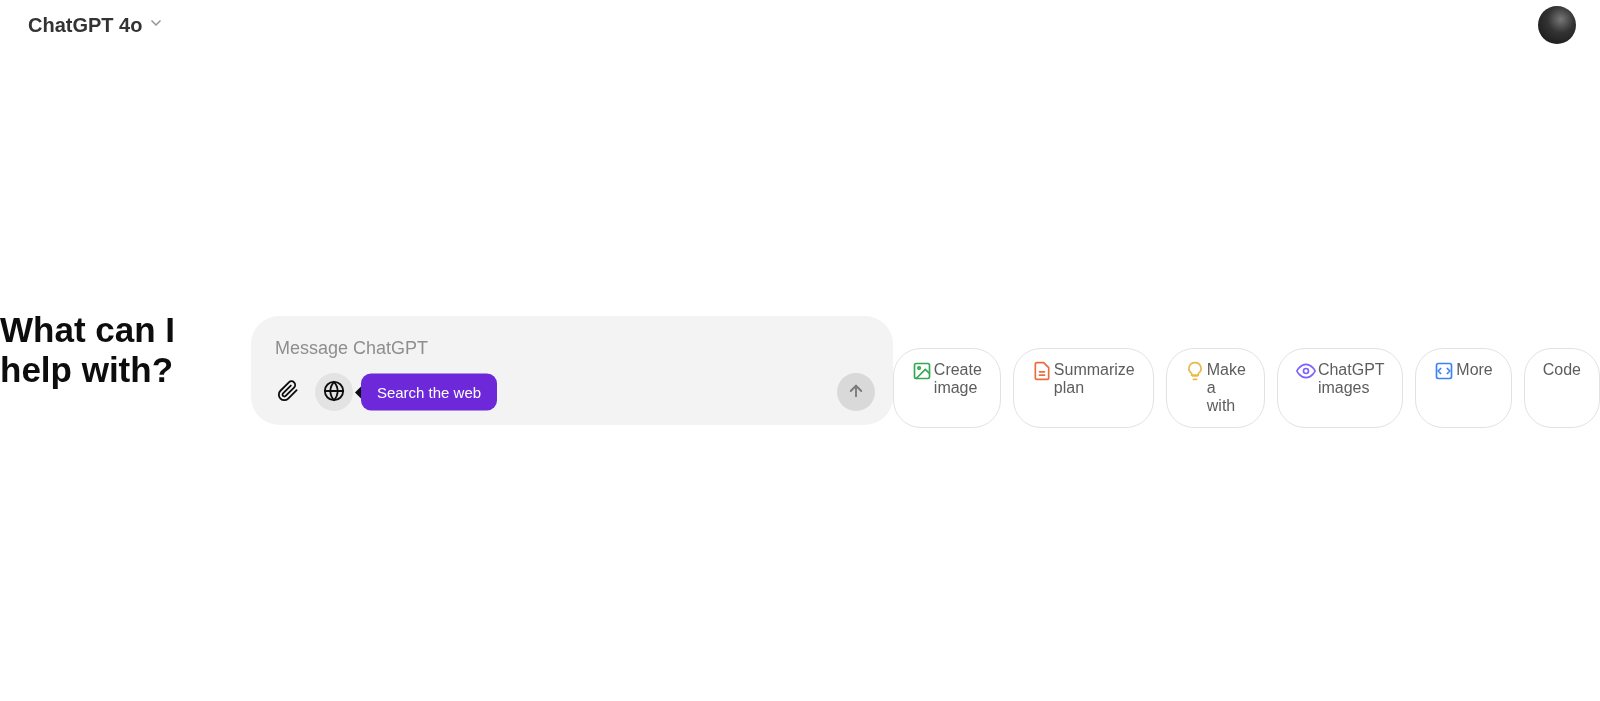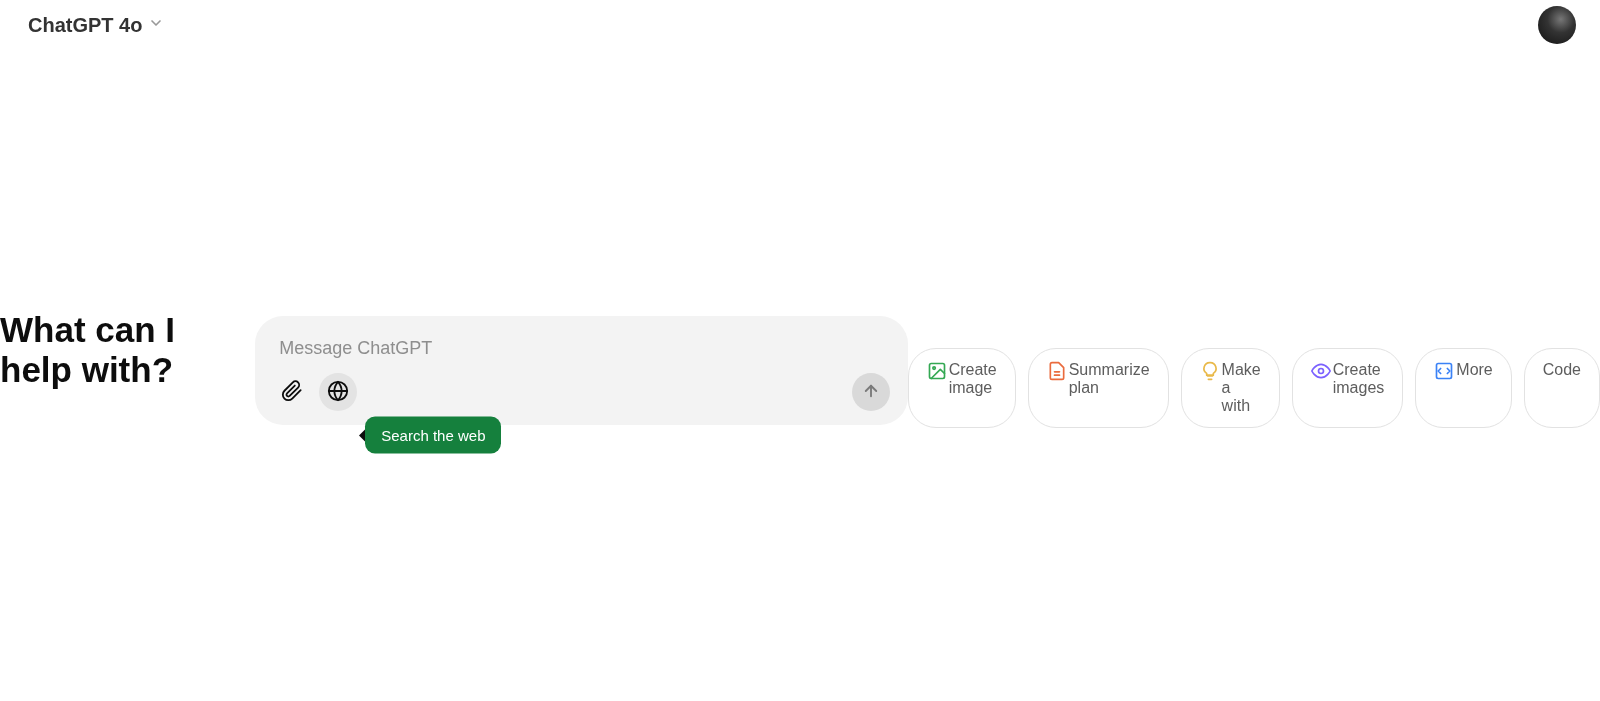--- a/index.html
+++ b/index.html
@@ -118,28 +118,27 @@
     align-items: center;
     justify-content: center;
     cursor: pointer;
     border: none;
   }
   .tooltip {
     position: absolute;
     left: 92px;
     top: 50%;
     transform: translateY(-50%);
-    background: #15803d;
+    background: #6d28d9;
     color: #fff;
     font-size: 15px;
     font-weight: 500;
     padding: 10px 16px;
     border-radius: 10px;
     white-space: nowrap;
-    margin-top: 43px;
   }
   .tooltip::before {
     content: "";
     position: absolute;
     left: -6px;
     top: 50%;
     transform: translateY(-50%);
     border-top: 6px solid transparent;
     border-bottom: 6px solid transparent;
     border-right: 6px solid #0d0d0d;
@@ -250,21 +249,21 @@
       </span>
       <span>Make a with</span>
     </div>
     <div class="chip">
       <span class="ic">
         <svg width="20" height="20" viewBox="0 0 24 24" fill="none" stroke="#7b61ff" stroke-width="2" stroke-linecap="round" stroke-linejoin="round">
             <path d="M1 12s4-8 11-8 11 8 11 8-4 8-11 8-11-8-11-8z"></path>
             <circle cx="12" cy="12" r="3"></circle>
           </svg>
       </span>
-      <span>Create images</span>
+      <span>ChatGPT images</span>
     </div>
     <div class="chip">
       <span class="ic">
         <svg width="20" height="20" viewBox="0 0 24 24" fill="none" stroke="#3b82f6" stroke-width="2" stroke-linecap="round" stroke-linejoin="round">
             <rect x="3" y="3" width="18" height="18" rx="2"></rect>
             <polyline points="8 9 5 12 8 15"></polyline>
             <polyline points="16 9 19 12 16 15"></polyline>
           </svg>
       </span>
       <span>More</span>

